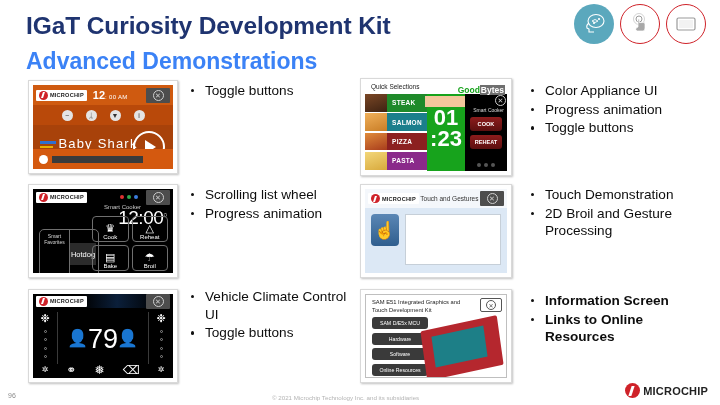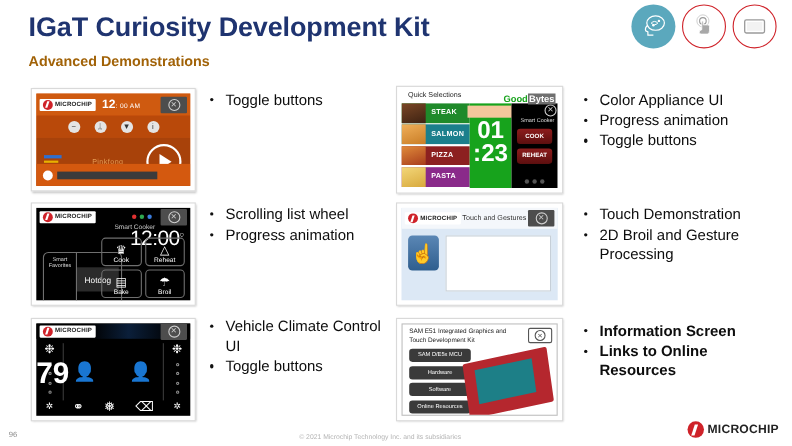--- a/index.html
+++ b/index.html
@@ -12,21 +12,21 @@
   .slide { position: relative; width: 720px; height: 405px; }
 
   
   .title {
     position: absolute; left: 26px; top: 12px;
     font-size: 24.5px; font-weight: bold; color: #1f3470;
     letter-spacing: -0.1px; white-space: nowrap;
   }
   .subtitle {
     position: absolute; left: 26px; top: 48px;
-    font-size: 13px; font-weight: bold; color: #a16207;
+    font-size: 23px; font-weight: bold; color: #3b82f6;
     white-space: nowrap;
   }
   .hdr-icons {
     position: absolute; right: 14px; top: 4px;
     display: flex; gap: 6px; align-items: center;
   }
   .hdr-ico {
     width: 40px; height: 40px; border-radius: 50%;
     display: flex; align-items: center; justify-content: center;
     position: relative;
@@ -120,40 +120,40 @@
   .gb-top { height: 16px; display: flex; align-items: center; padding: 1px 3px; gap: 4px; }
   .gb-dots { margin-left: auto; display: flex; gap: 3px; margin-right: 4px; }
   .gb-dots i { width: 4px; height: 4px; border-radius: 50%; display: block; }
   .gb-brand { padding: 2px 0 0 6px; }
   .gb-good { font-size: 10px; font-weight: bold; color: #25b14c; }
   .gb-bytes { font-size: 10px; font-weight: bold; color: #fff; background: #7b7b7b; padding: 0 2px; }
   .gb-sub { font-size: 6px; color: #c9c9c9; text-align: right; padding-right: 32px; margin-top: -1px; }
   .gb-clock { position: absolute; right: 6px; top: 18px; color: #fff; font-size: 19px; font-weight: 500; letter-spacing: -.5px; }
   .gb-clock sup { font-size: 7px; vertical-align: super; }
   .gb-left {
-    position: absolute; left: 6px; top: 40px; width: 72px; height: 50px;
+    position: absolute; left: 6px; top: 40px; width: 60px; height: 50px;
     border: 1px solid #6f6f6f; border-radius: 5px; display: flex; overflow: hidden;
   }
   .gb-fav { width: 30px; border-right: 1px solid #6f6f6f; color: #d8d8d8; font-size: 5px; text-align: center; padding-top: 3px; line-height: 1.25; }
   .gb-hotdog { flex: 1; display: flex; align-items: center; justify-content: center; color: #fff; font-size: 7.5px; background: #2b2b2b; margin: 13px 2px 13px 0; }
   .gb-grid { position: absolute; right: 5px; bottom: 2px; width: 76px; display: grid; grid-template-columns: 1fr 1fr; gap: 3px; }
   .gb-btn { height: 26px; border: 1px solid #6f6f6f; border-radius: 4px; color: #fff; font-size: 6px; display: flex; flex-direction: column; align-items: center; justify-content: flex-end; padding-bottom: 1px; }
   .gb-btn .gl { font-size: 11px; line-height: 11px; }
 
   
   #climate .inner { background: #000; }
   .cl-top { height: 14px; display: flex; align-items: center; padding: 1px 3px; background: linear-gradient(90deg,#000 35%,#0b1f3a 60%,#000 90%); }
   .cl-body { position: relative; height: calc(100% - 14px); }
   .cl-side { position: absolute; top: 4px; bottom: 2px; width: 20px; display: flex; flex-direction: column; align-items: center; color: #fff; }
   .cl-side.l { left: 2px; } .cl-side.r { right: 2px; }
   .cl-fan { font-size: 11px; line-height: 12px; }
   .cl-ticks { flex: 1; display: flex; flex-direction: column; justify-content: space-evenly; align-items: center; }
   .cl-ticks i { width: 3px; height: 3px; border: .8px solid #8d8d8d; border-radius: 50%; display: block; }
   .cl-div { position: absolute; top: 4px; bottom: 14px; width: 1px; background: #3a3a3a; }
-  .cl-temp { position: absolute; left: 0; right: 0; top: 16px; color: #fff; font-size: 27px; font-weight: 700; }
+  .cl-temp { position: absolute; left: 0; right: 0; top: 16px; text-align: center; color: #fff; font-size: 27px; font-weight: 400; }
   .cl-seat { position: absolute; top: 20px; color: #fff; font-size: 17px; }
   .cl-bottom { position: absolute; left: 24px; right: 24px; bottom: 1px; display: flex; justify-content: space-around; align-items: center; color: #fff; font-size: 12px; }
 
   
   #quick .inner { background: #fff; }
   .qs-hdr { height: 11px; font-size: 6.5px; color: #222; padding-left: 6px; }
   .qs-wrap { position: absolute; left: 0; right: 0; top: 11px; bottom: 0; display: flex; }
   .qs-list { width: 62px; display: flex; flex-direction: column; }
   .qs-item { flex: 1; display: flex; align-items: center; color: #fff; font-size: 6.5px; font-weight: bold; letter-spacing: .3px; position: relative; margin-bottom: 1.5px; }
   .qs-thumb { width: 22px; height: 100%; flex: none; }
@@ -252,20 +252,21 @@
         <span class="mp-tg">▼</span>
         <span class="mp-tg">i</span>
       </div>
       <div class="mp-body">
         <span class="mp-eq">
             <i></i>
             <i></i>
             <i></i>
           </span>
         <span class="mp-meta">
+          <div class="mp-track">Baby  Shark</div>
           <div class="mp-artist">Pinkfong</div>
         </span>
         <span class="mp-play"></span>
       </div>
       <div class="mp-bottom">
         <span class="mp-vol"></span>
         <span class="mp-bar"></span>
       </div>
     </div>
   </div>

